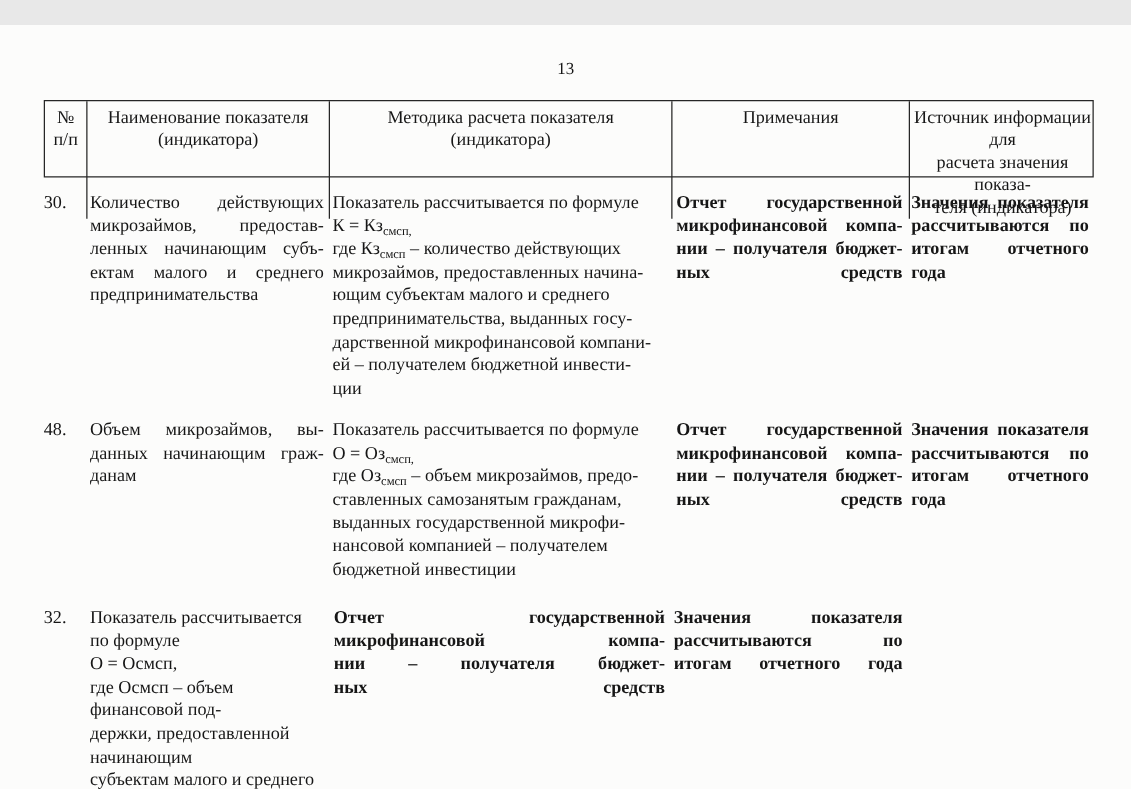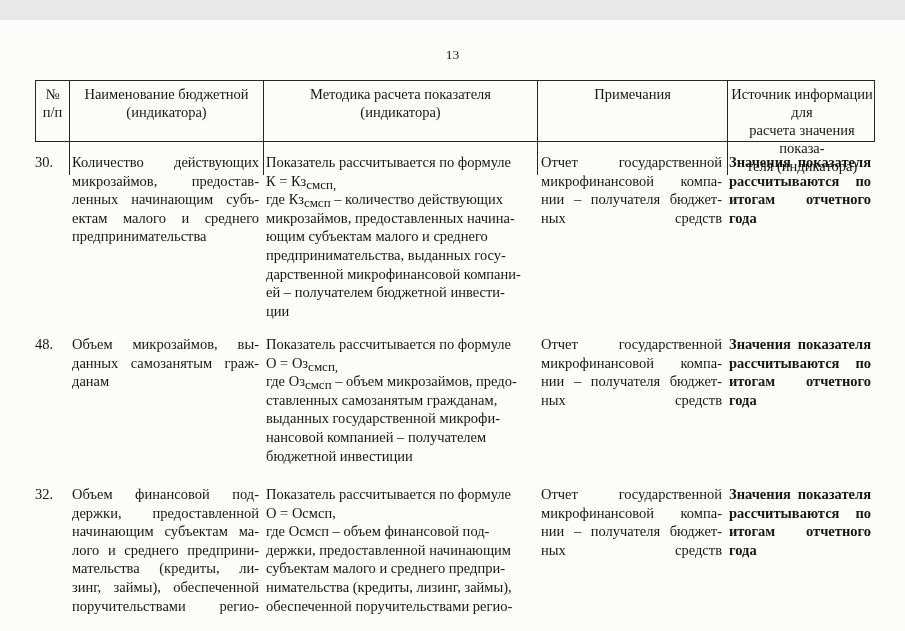--- a/index.html
+++ b/index.html
@@ -50,36 +50,36 @@
     white-space: pre-line;
     font-size: 14.5px;
     line-height: 18.6px;
     box-sizing: border-box;
   }
   .row-0 { min-height: 182px; }
   .row-1 { min-height: 150px; }
   .cell-num  { text-align: left; }
   .cell-name   { padding: 0 3px 0 4px;  text-align: justify; text-align-last: justify; font-family: Liberation Serif, serif; }
   .cell-method { padding: 0 5px 0 4px; }
-  .cell-source { padding: 0 4px 0 5px; text-align: justify; text-align-last: justify; }
+  .cell-source { padding: 0 4px 0 5px; text-align: justify; text-align-last: justify; font-weight: bold; }
   .cell-note   { padding: 0 4px 0 3px; text-align: justify; text-align-last: justify; font-weight: bold; }
-  sub { font-size: 13px; vertical-align: -3px; line-height: 0; }
+  sub { font-size: 10px; vertical-align: -3px; line-height: 0; }
 </style>
 </head>
 <body>
 
 <div class="page">
   <div class="page-number">13</div>
 
   <div class="doc-table">
 
     <div class="grid-row thead">
       <div class="hcell">№
 п/п</div>
-      <div class="hcell">Наименование бюджетной
+      <div class="hcell">Наименование показателя
 (индикатора)</div>
       <div class="hcell">Методика расчета показателя
 (индикатора)</div>
       <div class="hcell">Примечания</div>
       <div class="hcell">Источник информации для
 расчета значения показа-
 теля (индикатора)</div>
     </div>
 
     <div class="tbody">
@@ -105,47 +105,40 @@
 нии – получателя бюджет-
 ных средств</div>
         <div class="cell cell-note">Значения показателя
 рассчитываются по
 итогам отчетного года</div>
       </div>
 
       <div class="grid-row row-1">
         <div class="cell cell-num">48.</div>
         <div class="cell cell-name">Объем микрозаймов, вы-
-данных самозанятым граж-
+данных начинающим граж-
 данам</div>
         <div class="cell cell-method"><span>Показатель рассчитывается по формуле
 О = Оз</span><sub>смсп,</sub><span>
 где Оз</span><sub>смсп</sub><span> – объем микрозаймов, предо-
 ставленных самозанятым гражданам,
 выданных государственной микрофи-
 нансовой компанией – получателем
 бюджетной инвестиции</span></div>
         <div class="cell cell-source">Отчет государственной
 микрофинансовой компа-
 нии – получателя бюджет-
 ных средств</div>
         <div class="cell cell-note">Значения показателя
 рассчитываются по
 итогам отчетного года</div>
       </div>
 
       <div class="grid-row row-2">
         <div class="cell cell-num">32.</div>
-        <div class="cell cell-name">Объем финансовой под-
-держки, предоставленной
-начинающим субъектам ма-
-лого и среднего предприни-
-мательства (кредиты, ли-
-зинг, займы), обеспеченной
-поручительствами регио-</div>
         <div class="cell cell-method"><span>Показатель рассчитывается по формуле
 О = Осмсп,
 где Осмсп – объем финансовой под-
 держки, предоставленной начинающим
 субъектам малого и среднего предпри-
 нимательства (кредиты, лизинг, займы),
 обеспеченной поручительствами регио-</span></div>
         <div class="cell cell-source">Отчет государственной
 микрофинансовой компа-
 нии – получателя бюджет-

